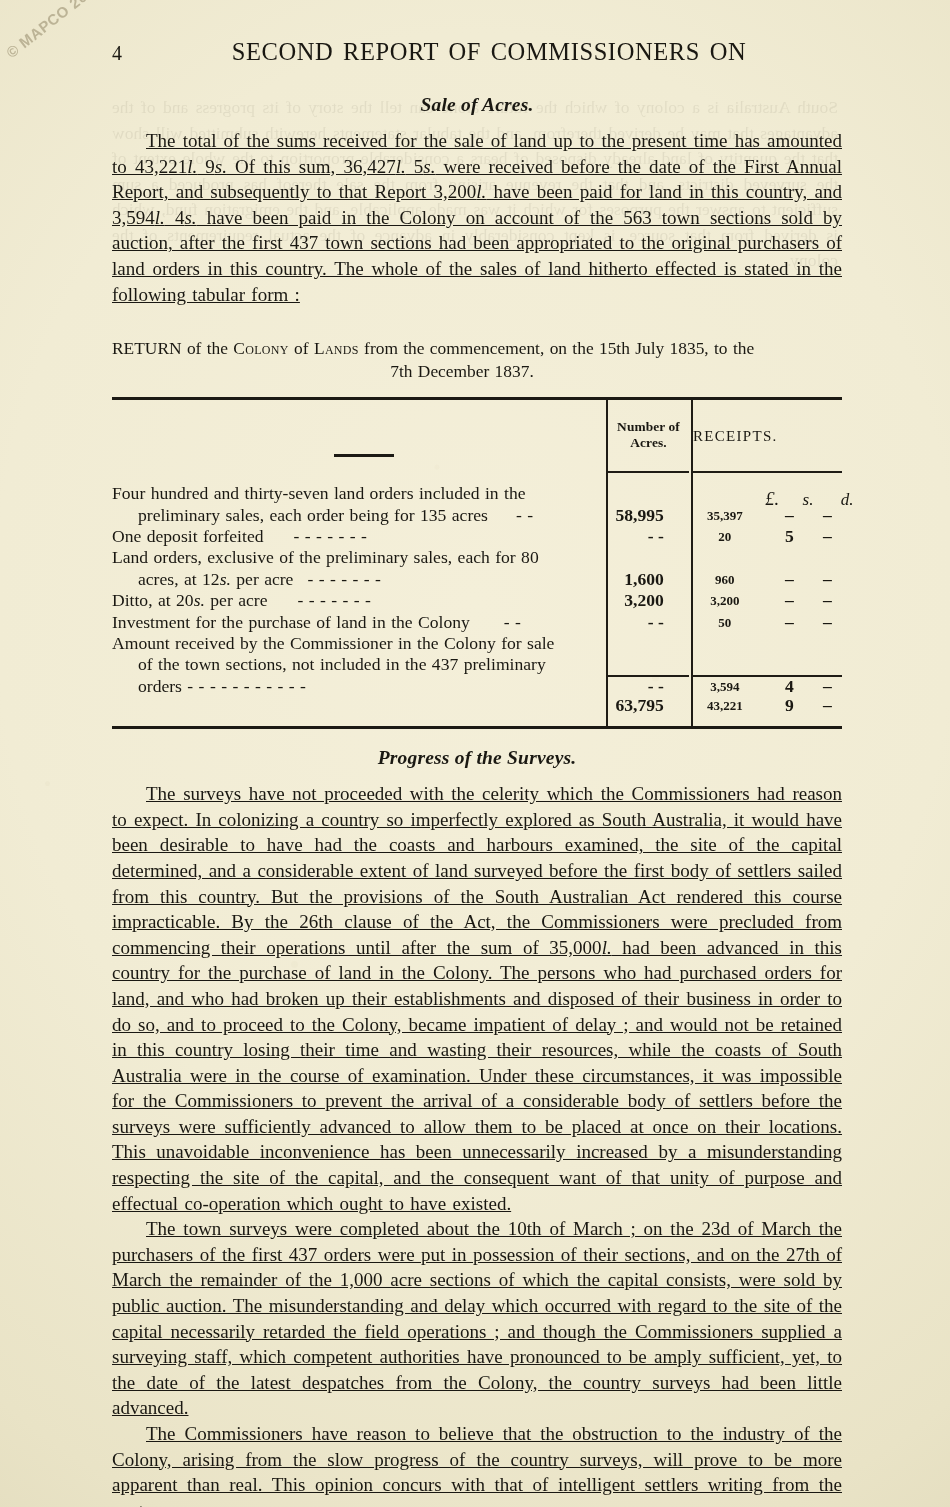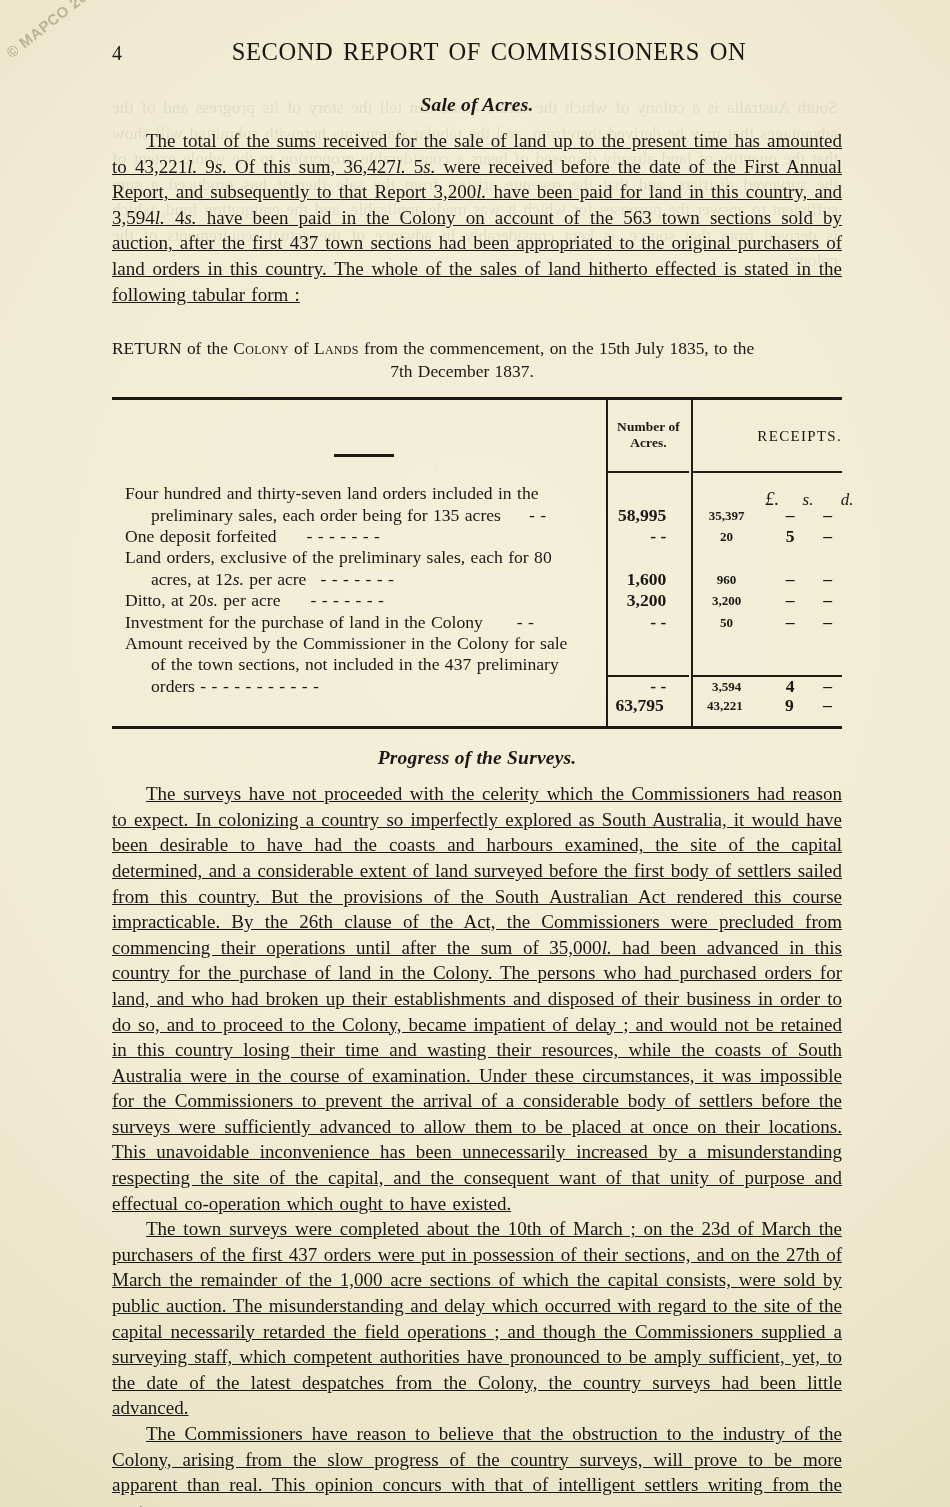--- a/index.html
+++ b/index.html
@@ -211,30 +211,30 @@
     text-align: center;
     font-size: 13.4px;
     line-height: 16px;
     font-weight: bold;
     letter-spacing: .1px;
   }
   .hdr-receipts {
     position: absolute;
     left: 581px; right: 0;
     top: 31px;
-    text-align: right;
+    text-align: left;
     font-size: 15px;
     letter-spacing: 1.3px;
     font-weight: normal;
   }
 
   
   .rows {
     position: absolute;
-    left: 13px; right: 0;
+    left: 0; right: 0;
     top: 86px;
   }
   .row {
     position: relative;
     display: flex;
     align-items: flex-end;
     min-height: 21px;
   }
   .stub {
     width: 494px;

